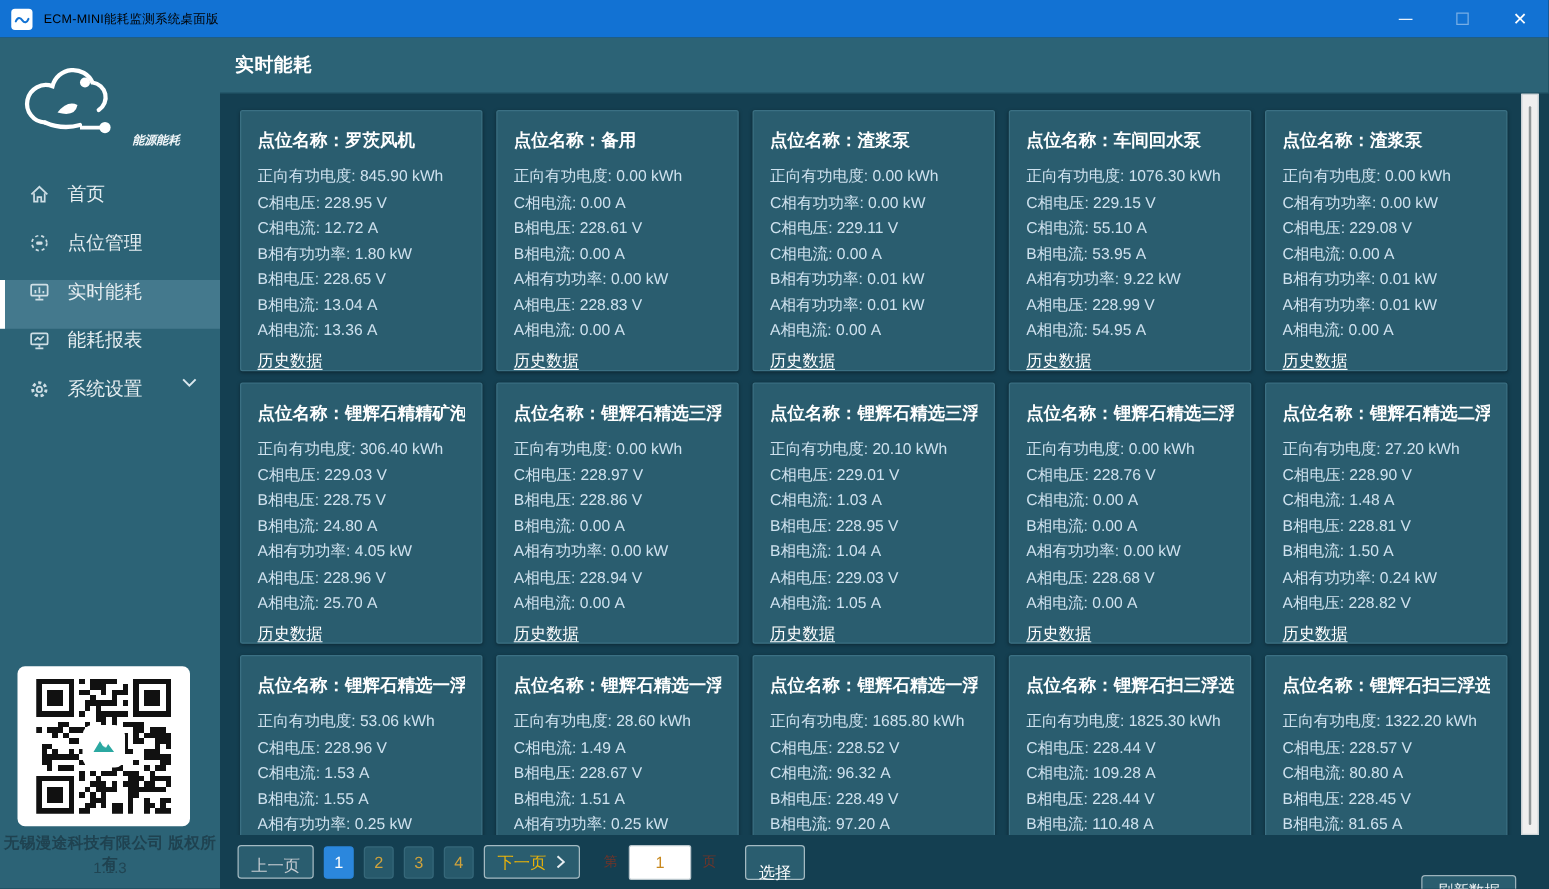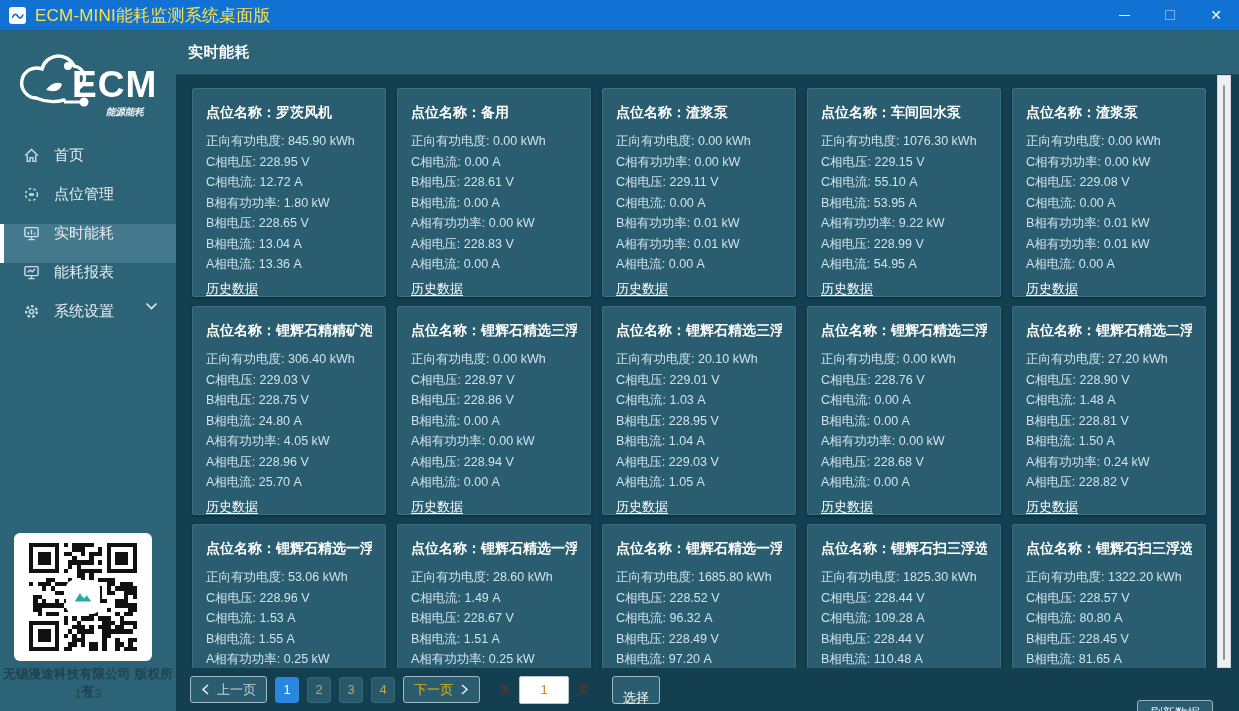--- a/index.html
+++ b/index.html
@@ -6,21 +6,21 @@
   html,body { width:1239px; height:711px; overflow:hidden; }
   body {
     font-family:"Liberation Sans","DejaVu Sans",sans-serif;
     background:#143f51; color:#e8f1f5; position:relative;
   }
   
   .titlebar { position:absolute; top:0; left:0; width:1239px; height:30px;
     background:#1272d3; display:flex; align-items:center; }
   .titlebar .appicon { width:17px; height:17px; margin:0 9px 0 9px; background:#fff;
     border-radius:3px; display:flex; align-items:center; justify-content:center; }
-  .titlebar .apptitle { color:#fde047; font-size:17px; letter-spacing:.2px; }
+  .titlebar .apptitle { color:#000000; font-size:10px; letter-spacing:.2px; }
   .win-controls { margin-left:auto; display:flex; height:30px; }
   .win-btn { width:46px; height:30px; display:flex; align-items:center; justify-content:center;
     color:#fff; font-size:13px; cursor:default; }
   .win-btn .min-glyph { display:block; width:11px; border-top:1.4px solid #eaf2fb; }
   .win-btn .max-glyph { display:block; width:10px; height:10px; border:1.2px solid #bcd7f2; }
   .win-btn.close { font-size:14px; }
 
   
   .sidebar { position:absolute; top:30px; left:0; width:176px; height:681px;
     background:#2c6376; }
@@ -71,21 +71,21 @@
     background:#efefef; border:1px solid #cfd6d9; }
   .vscroll .thumb { position:absolute; left:5px; top:9px; bottom:7px; width:2px;
     background:#8f9698; border-radius:1px; }
 
   
   .pagebar { position:absolute; left:0; right:0; bottom:0; height:43px; background:#143f51;
     display:flex; align-items:center; padding:0 14px; gap:8px; }
   .pg-btn { height:27px; background:#2a5d6f; border:1px solid #a4bac2; border-radius:3px;
     display:flex; align-items:center; justify-content:center; gap:7px; padding:0 10px;
     font-size:13px; cursor:pointer; }
-  .pg-btn.prev { color:#c7cdd2; }
+  .pg-btn.prev { color:#c7cdd2;flex-direction:column; }
   .pg-btn.next { color:#eab308; }
   .pg-num { width:24px; height:26px; border-radius:3px; background:#27596b;
     border:1px solid #36687a; color:#d1a33c; font-size:13px; display:flex;
     align-items:center; justify-content:center; cursor:pointer; }
   .pg-num.active { background:#2b87dd; border-color:#2b87dd; color:#fff; }
   .jump-glyph { color:#6e352a; font-size:11px; margin:0 1px; }
   .jump-input { width:50px; height:28px; border:1px solid #b9c6cc; border-radius:2px;
     background:#fff; color:#c8881d; font-size:13px; text-align:center; outline:none;
     font-family:inherit; }
   .select-btn { height:28px; padding:12px 10px; background:#2a5d6f; border:1px solid #a4bac2;
@@ -120,21 +120,20 @@
 <div class="sidebar">
   <div class="logo">
     <svg width="78" height="84" viewBox="0 0 78 84">
       <path d="M20 58 a15 15 0 1 1 6-29 a17 17 0 0 1 32-3 a12 12 0 0 1 5 22" fill="none" stroke="#fff" stroke-width="3.4" stroke-linecap="round"></path>
       <path d="M20 58 q14 6 28 2" fill="none" stroke="#fff" stroke-width="3.4" stroke-linecap="round"></path>
       <path d="M30 50 q8-10 16-6 q-2 10 -16 6z" fill="#fff"></path>
       <circle cx="52" cy="26" r="4" fill="#fff"></circle>
       <path d="M48 62 h18" stroke="#fff" stroke-width="3"></path>
       <circle cx="68" cy="62" r="4.5" fill="#fff"></circle>
     </svg>
-    <span class="logo-ecm">ECM</span>
     <span class="logo-tag">能源能耗</span>
   </div>
   <nav class="nav" id="nav">
       <div class="nav-item">
         <span class="nicon">
           <svg width="17" height="17" viewBox="0 0 16 16">
             <path d="M2 8 L8 2.3 L14 8" fill="none" stroke="#dbe8ee" stroke-width="1.3"></path>
             <path d="M4 7.2 V13.5 H6.6 V10 H9.4 V13.5 H12 V7.2" fill="none" stroke="#dbe8ee" stroke-width="1.3"></path>
           </svg>
         </span>

